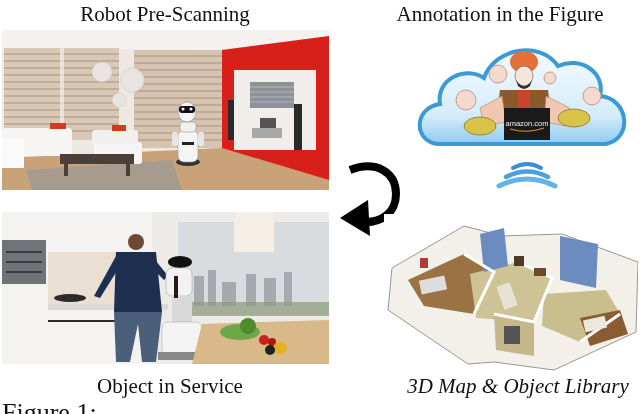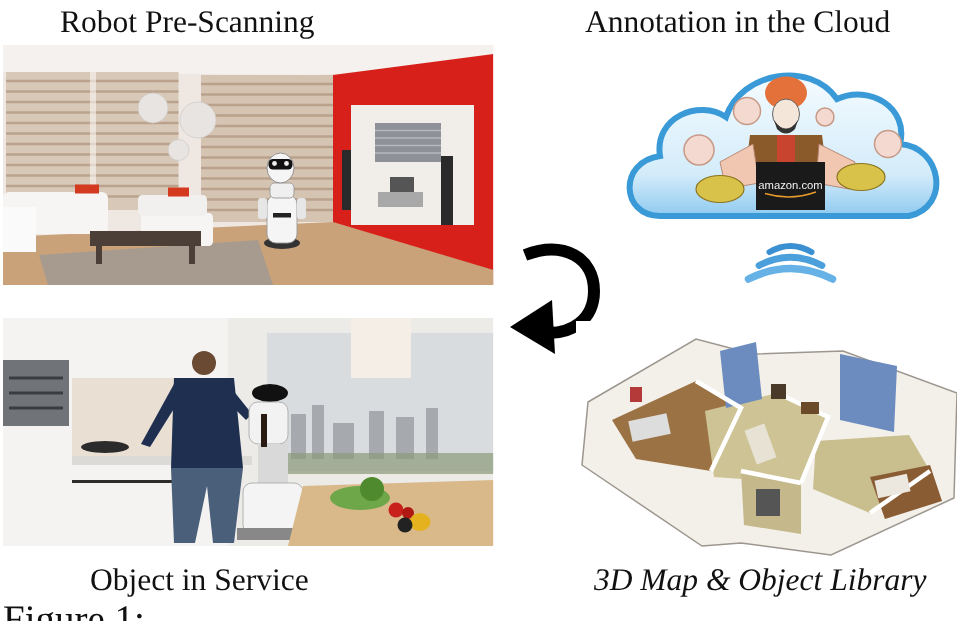--- a/index.html
+++ b/index.html
@@ -1,29 +1,29 @@
 <!DOCTYPE html>
 <html><head>
 <meta charset="utf-8">
 <style>
   html, body { margin:0; padding:0; background:#ffffff; }
   body { width:640px; height:414px; position:relative; overflow:hidden;
          font-family:"Liberation Serif","DejaVu Serif",serif; color:#111; }
-  .label { position:absolute; font-size:21px; white-space:nowrap; line-height:1; }
+  .label { position:absolute; font-size:21px; white-space:nowrap; text-align:center; line-height:1; }
   .panel { position:absolute; overflow:hidden; }
   .caption { position:absolute; left:0; top:398px; width:516px; height:16px; overflow:hidden;
              font-size:26px; line-height:1; white-space:nowrap; }
   .caption span { position:relative; top:2px; left:2px; }
   svg { display:block; }
 </style>
 </head>
 <body>
 
 <div class="label" style="left:40px; top:4px; width:250px;">Robot Pre-Scanning</div>
-<div class="label" style="left:390px; top:4px; width:220px;">Annotation in the Cloud</div>
+<div class="label" style="left:390px; top:4px; width:220px;">Annotation in the Figure</div>
 <div class="label" style="left:60px; top:376px; width:220px;">Object in Service</div>
 <div class="label" style="left:396px; top:376px; width:244px;font-style:italic;">3D Map &amp; Object Library</div>
 
 <div class="panel" style="left:2px; top:30px; width:327px; height:160px;">
   <svg width="327" height="160" viewBox="0 0 327 160">
     <rect x="0" y="0" width="327" height="160" fill="#efe8e2"></rect>
 
     <polygon points="0,0 327,0 327,10 210,20 0,18" fill="#f4f1ee"></polygon>
 
     <rect x="2" y="18" width="115" height="92" fill="#d8c8b8"></rect>

